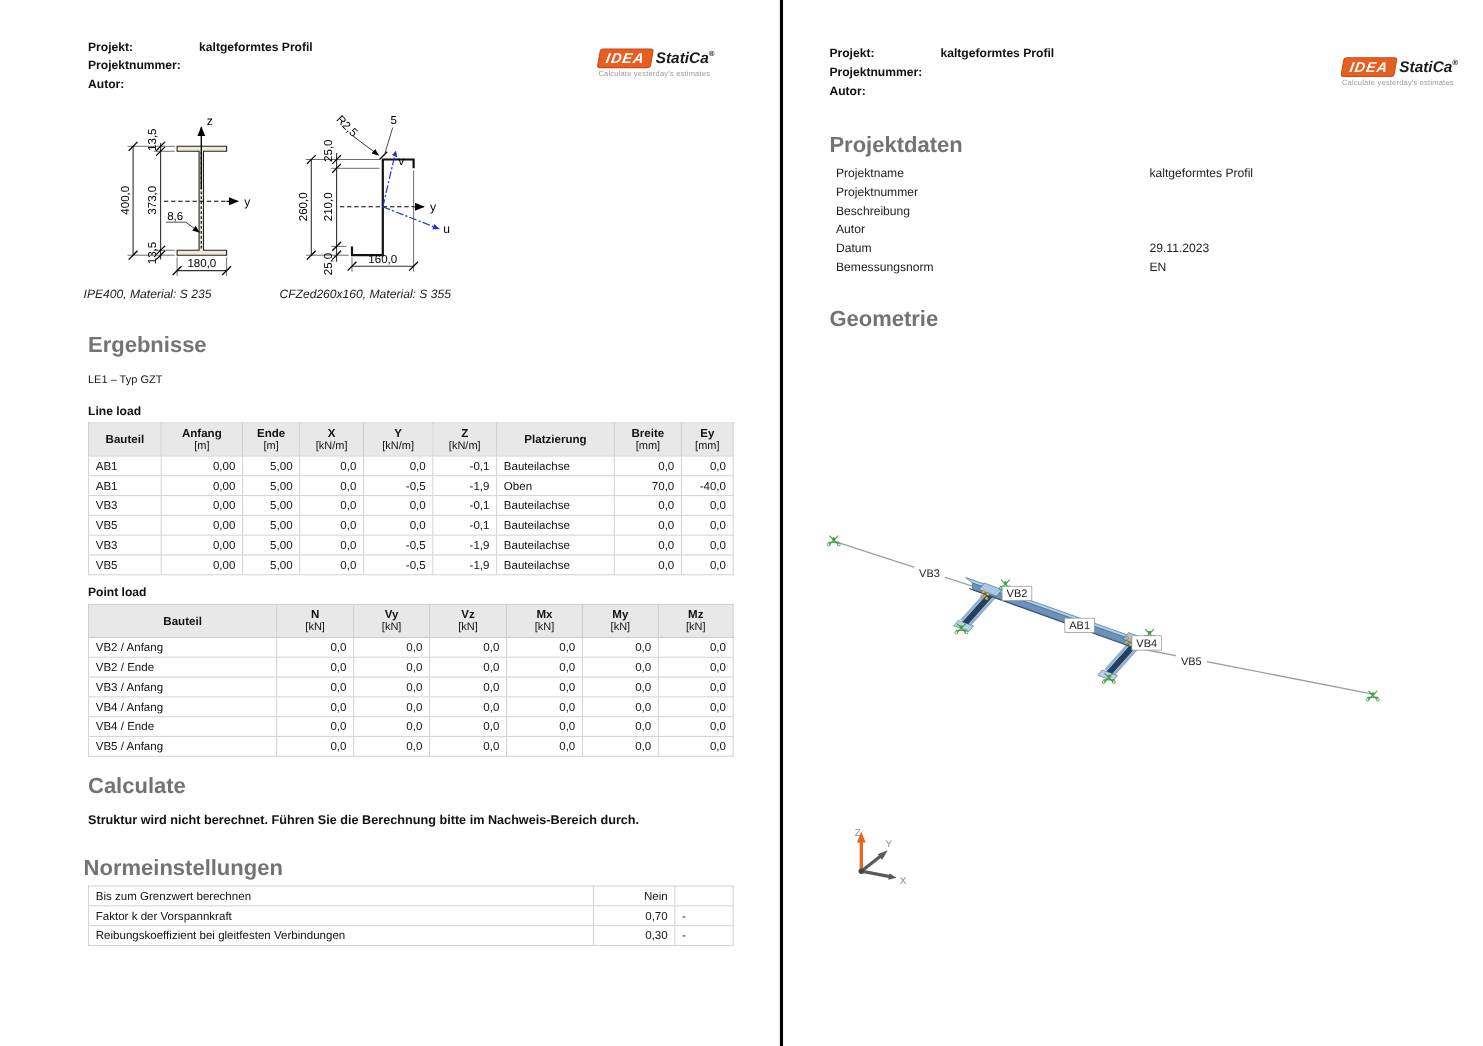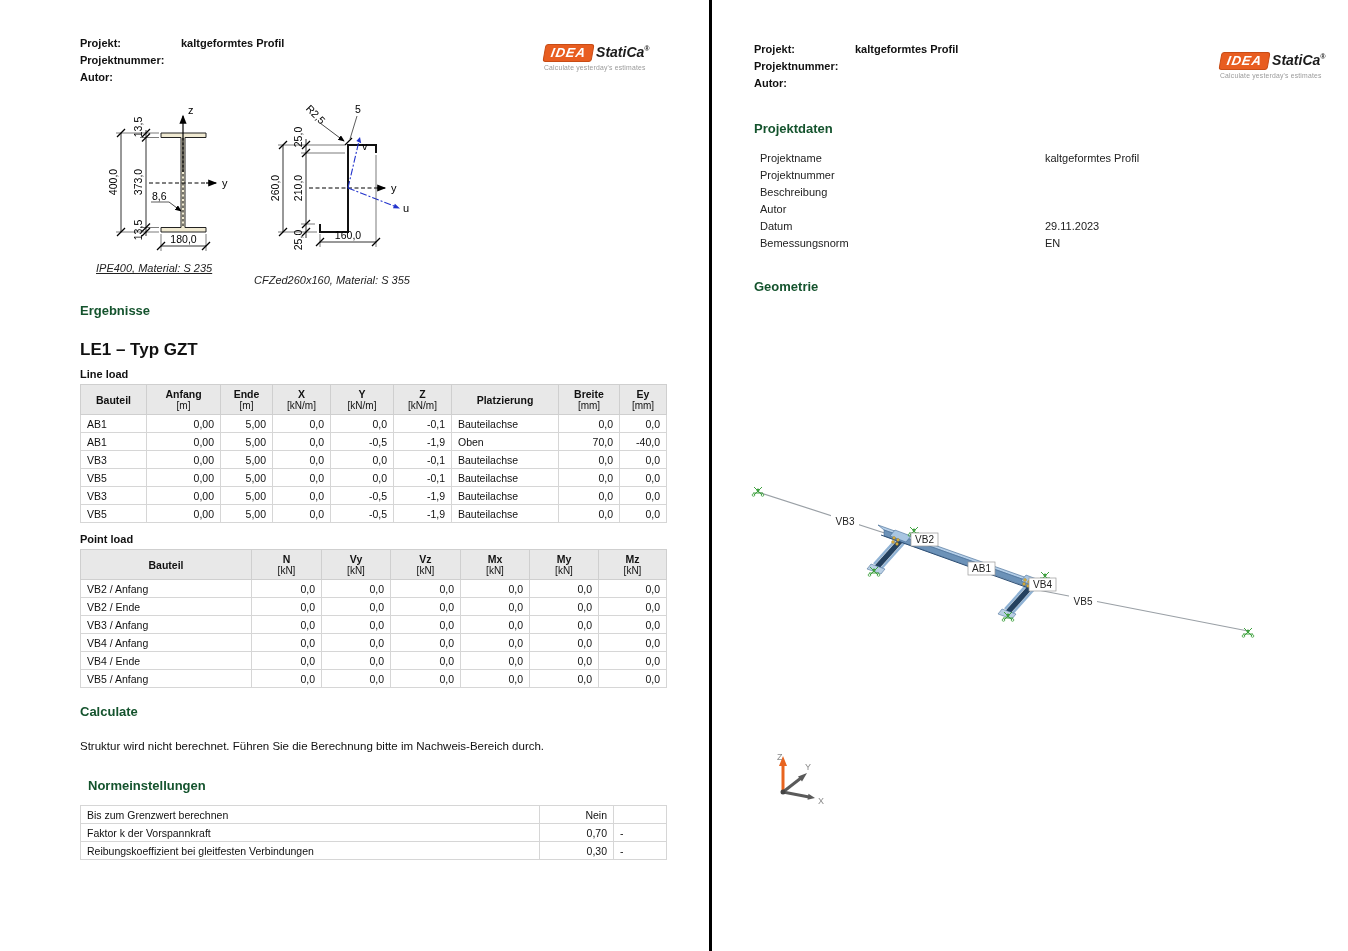--- a/index.html
+++ b/index.html
@@ -19,25 +19,25 @@
   .logo{position:absolute;width:130px;}
   .logo-row{display:flex;align-items:baseline;gap:3px;white-space:nowrap;}
   .logo-idea{display:inline-block;background:#e85d20;border:1px solid #c84c15;color:#fff;
              font-weight:bold;font-style:italic;font-size:13px;line-height:16px;
              padding:0 6px;border-radius:3px;transform:skewX(-10deg);letter-spacing:1px;}
   .logo-statica{font-size:14px;font-weight:bold;font-style:italic;color:#1b1b1b;}
   .logo-reg{font-size:7px;vertical-align:super;color:#1b1b1b;}
   .logo-tagline{font-size:6.8px;color:#9a9a9a;margin-top:2px;letter-spacing:.2px;}
 
   
-  .section-heading{position:absolute;color:#14532d;font-size:13px;font-weight:bold;}
-  .sub-heading{position:absolute;font-size:17px;font-weight:bold;}
+  .section-heading{position:absolute;color:#737373;font-size:20px;font-weight:bold;}
+  .sub-heading{position:absolute;font-size:10px;font-weight:normal;}
   .table-label{position:absolute;font-size:11px;font-weight:bold;}
   .caption{position:absolute;font-size:11px;font-style:italic;color:#222;}
-  .msg{position:absolute;font-size:11.5px;font-weight:normal;}
+  .msg{position:absolute;font-size:11.5px;font-weight:bold;}
 
   
   table.data{position:absolute;border-collapse:collapse;table-layout:fixed;
              font-size:10.5px;color:#111;background:#fff;}
   .data th,.data td{border:1px solid #d6d6d6;padding:0 6px;height:17px;
                     overflow:hidden;white-space:nowrap;text-align:left;}
   .data th{background:#e8e8e8;border-color:#cfcfcf;text-align:center;
            font-weight:bold;height:29px;padding:0 2px;}
   .data td.num{text-align:right;}
   .hunit{font-weight:normal;font-size:10px;}
@@ -174,22 +174,22 @@
       <text transform="translate(41,42) rotate(-90)" text-anchor="middle" font-size="10.5">25,0</text>
       <text transform="translate(41,93) rotate(-90)" text-anchor="middle" font-size="10.5">210,0</text>
       <text transform="translate(41,145) rotate(-90)" text-anchor="middle" font-size="10.5">25,0</text>
       <text x="87" y="144" text-anchor="middle" font-size="10.5">160,0</text>
       <text transform="translate(52,22) rotate(45)" text-anchor="middle" font-size="10.5">R2,5</text>
       <line x1="59" y1="28" x2="83" y2="46" stroke="#333" stroke-width="0.9" marker-end="url(#arrB)"></line>
       <text x="94" y="18" font-size="10.5">5</text>
       <line x1="96" y1="21" x2="89" y2="44" stroke="#333" stroke-width="0.8"></line>
     </svg>
 
-    <div class="caption" style="left:60px;top:262px;text-decoration:underline;">IPE400, Material: S 235</div>
-    <div class="caption" style="left:218px;top:274px;">CFZed260x160, Material: S 355</div>
+    <div class="caption" style="left:40px;top:262px;">IPE400, Material: S 235</div>
+    <div class="caption" style="left:218px;top:262px;">CFZed260x160, Material: S 355</div>
 
     <div class="section-heading" style="left:44px;top:303px;">Ergebnisse</div>
     <div class="sub-heading" style="left:44px;top:340px;">LE1 – Typ GZT</div>
 
     <div class="table-label" style="left:44px;top:368px;">Line load</div>
     <table class="data" style="left:44px;top:384px;width:586px;">
       <colgroup>
         <col style="width:66px">
           <col style="width:74px">
           <col style="width:52px">
@@ -404,21 +404,21 @@
             <td class="num">0,0</td>
             <td class="num">0,0</td>
             <td class="num">0,0</td>
           </tr>
         </tbody>
     </table>
 
     <div class="section-heading" style="left:44px;top:704px;">Calculate</div>
     <div class="msg" style="left:44px;top:740px;">Struktur wird nicht berechnet. Führen Sie die Berechnung bitte im Nachweis-Bereich durch.</div>
 
-    <div class="section-heading" style="left:52px;top:778px;">Normeinstellungen</div>
+    <div class="section-heading" style="left:40px;top:778px;">Normeinstellungen</div>
     <table class="data" style="left:44px;top:805px;width:586px;">
       <colgroup>
           <col style="width:459px">
           <col style="width:74px">
           <col style="width:53px">
         </colgroup>
       <tbody>
           <tr>
             <td>Bis zum Grenzwert berechnen</td>
             <td class="num">Nein</td>

